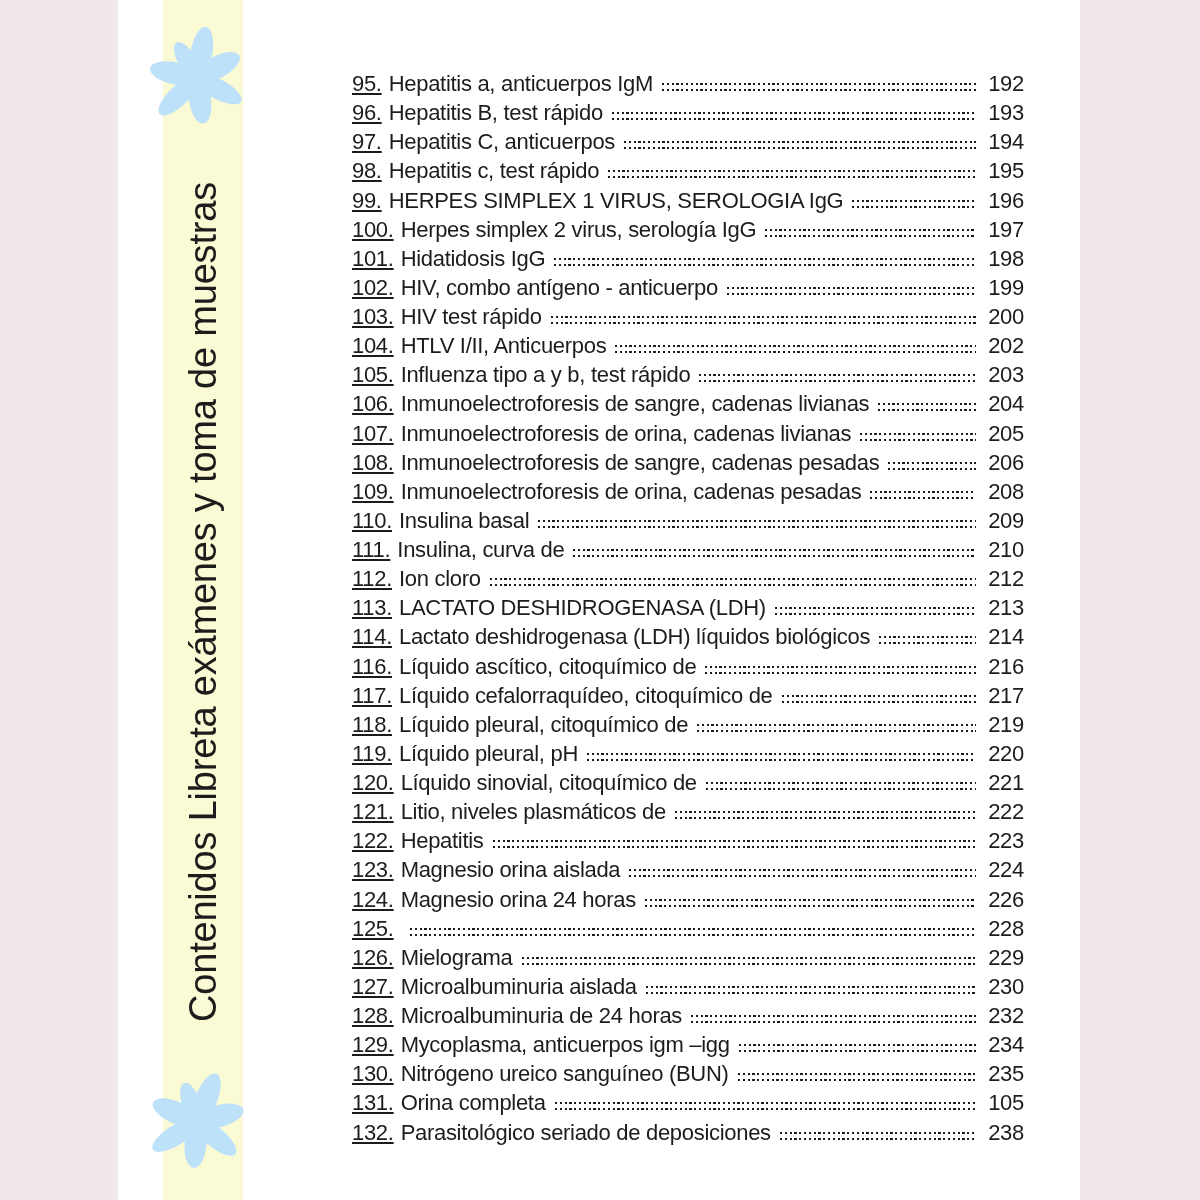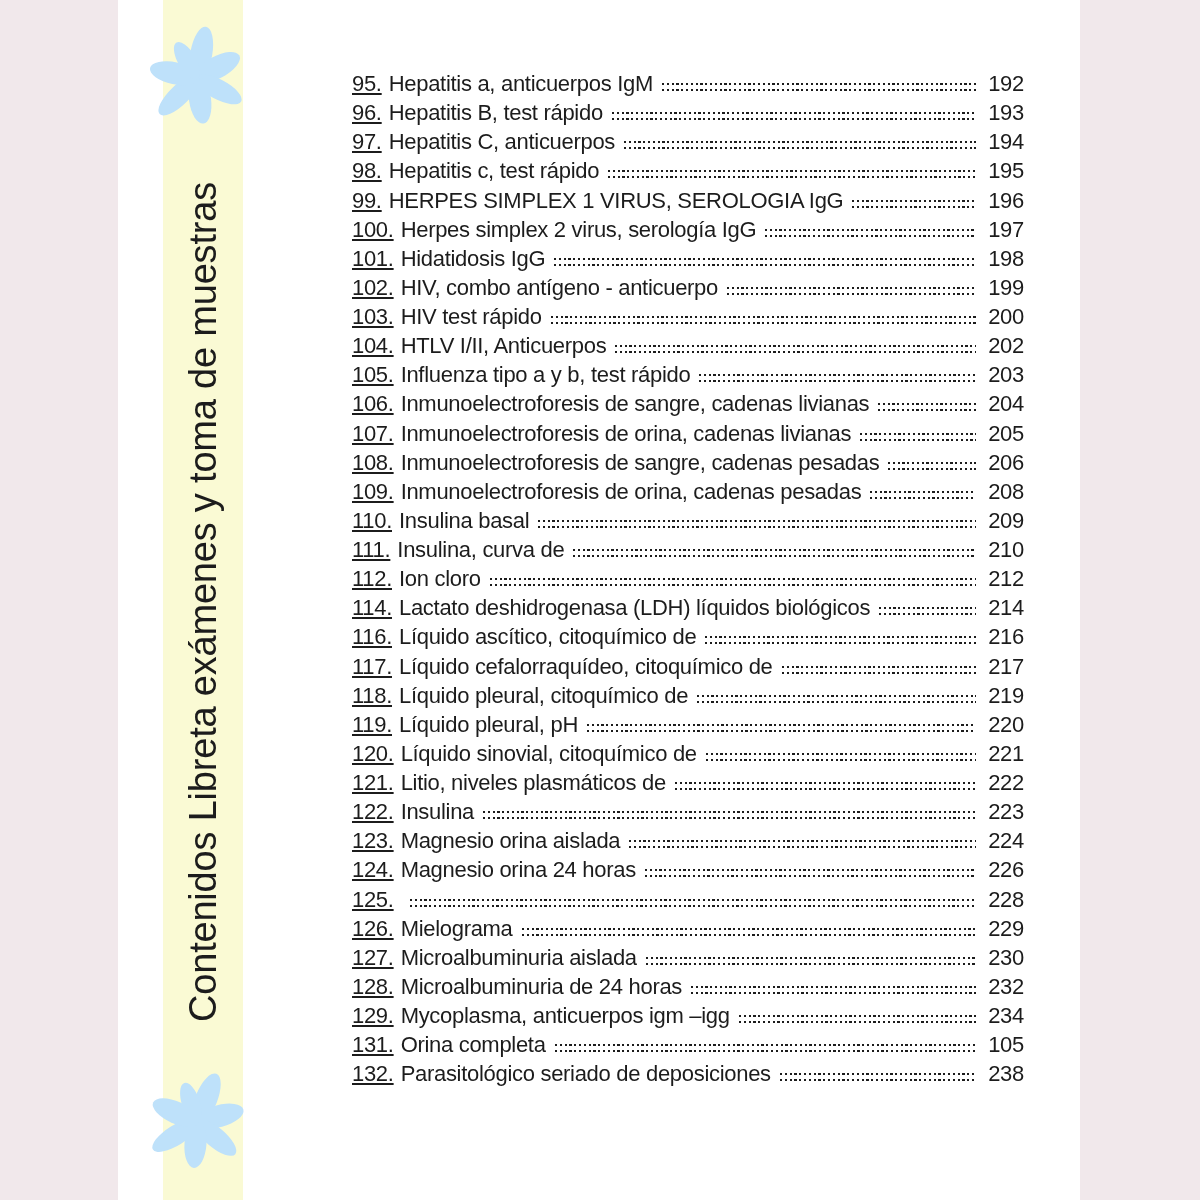--- a/index.html
+++ b/index.html
@@ -207,20 +207,26 @@
         <span class="toc-leader"></span>
         <span class="toc-page">210</span>
       </div>
       <div class="toc-row">
         <span class="toc-num">112.</span>
         <span class="toc-title">Ion cloro</span>
         <span class="toc-leader"></span>
         <span class="toc-page">212</span>
       </div>
       <div class="toc-row">
+        <span class="toc-num">113.</span>
+        <span class="toc-title">LACTATO DESHIDROGENASA (LDH)</span>
+        <span class="toc-leader"></span>
+        <span class="toc-page">213</span>
+      </div>
+      <div class="toc-row">
         <span class="toc-num">114.</span>
         <span class="toc-title">Lactato deshidrogenasa (LDH) líquidos biológicos</span>
         <span class="toc-leader"></span>
         <span class="toc-page">214</span>
       </div>
       <div class="toc-row">
         <span class="toc-num">116.</span>
         <span class="toc-title">Líquido ascítico, citoquímico de</span>
         <span class="toc-leader"></span>
         <span class="toc-page">216</span>
@@ -250,21 +256,21 @@
         <span class="toc-page">221</span>
       </div>
       <div class="toc-row">
         <span class="toc-num">121.</span>
         <span class="toc-title">Litio, niveles plasmáticos de</span>
         <span class="toc-leader"></span>
         <span class="toc-page">222</span>
       </div>
       <div class="toc-row">
         <span class="toc-num">122.</span>
-        <span class="toc-title">Insulina</span>
+        <span class="toc-title">Hepatitis</span>
         <span class="toc-leader"></span>
         <span class="toc-page">223</span>
       </div>
       <div class="toc-row">
         <span class="toc-num">123.</span>
         <span class="toc-title">Magnesio orina aislada</span>
         <span class="toc-leader"></span>
         <span class="toc-page">224</span>
       </div>
       <div class="toc-row">
@@ -296,20 +302,26 @@
         <span class="toc-leader"></span>
         <span class="toc-page">232</span>
       </div>
       <div class="toc-row">
         <span class="toc-num">129.</span>
         <span class="toc-title">Mycoplasma, anticuerpos igm –igg</span>
         <span class="toc-leader"></span>
         <span class="toc-page">234</span>
       </div>
       <div class="toc-row">
+        <span class="toc-num">130.</span>
+        <span class="toc-title">Nitrógeno ureico sanguíneo (BUN)</span>
+        <span class="toc-leader"></span>
+        <span class="toc-page">235</span>
+      </div>
+      <div class="toc-row">
         <span class="toc-num">131.</span>
         <span class="toc-title">Orina completa</span>
         <span class="toc-leader"></span>
         <span class="toc-page">105</span>
       </div>
       <div class="toc-row">
         <span class="toc-num">132.</span>
         <span class="toc-title">Parasitológico seriado de deposiciones</span>
         <span class="toc-leader"></span>
         <span class="toc-page">238</span>

